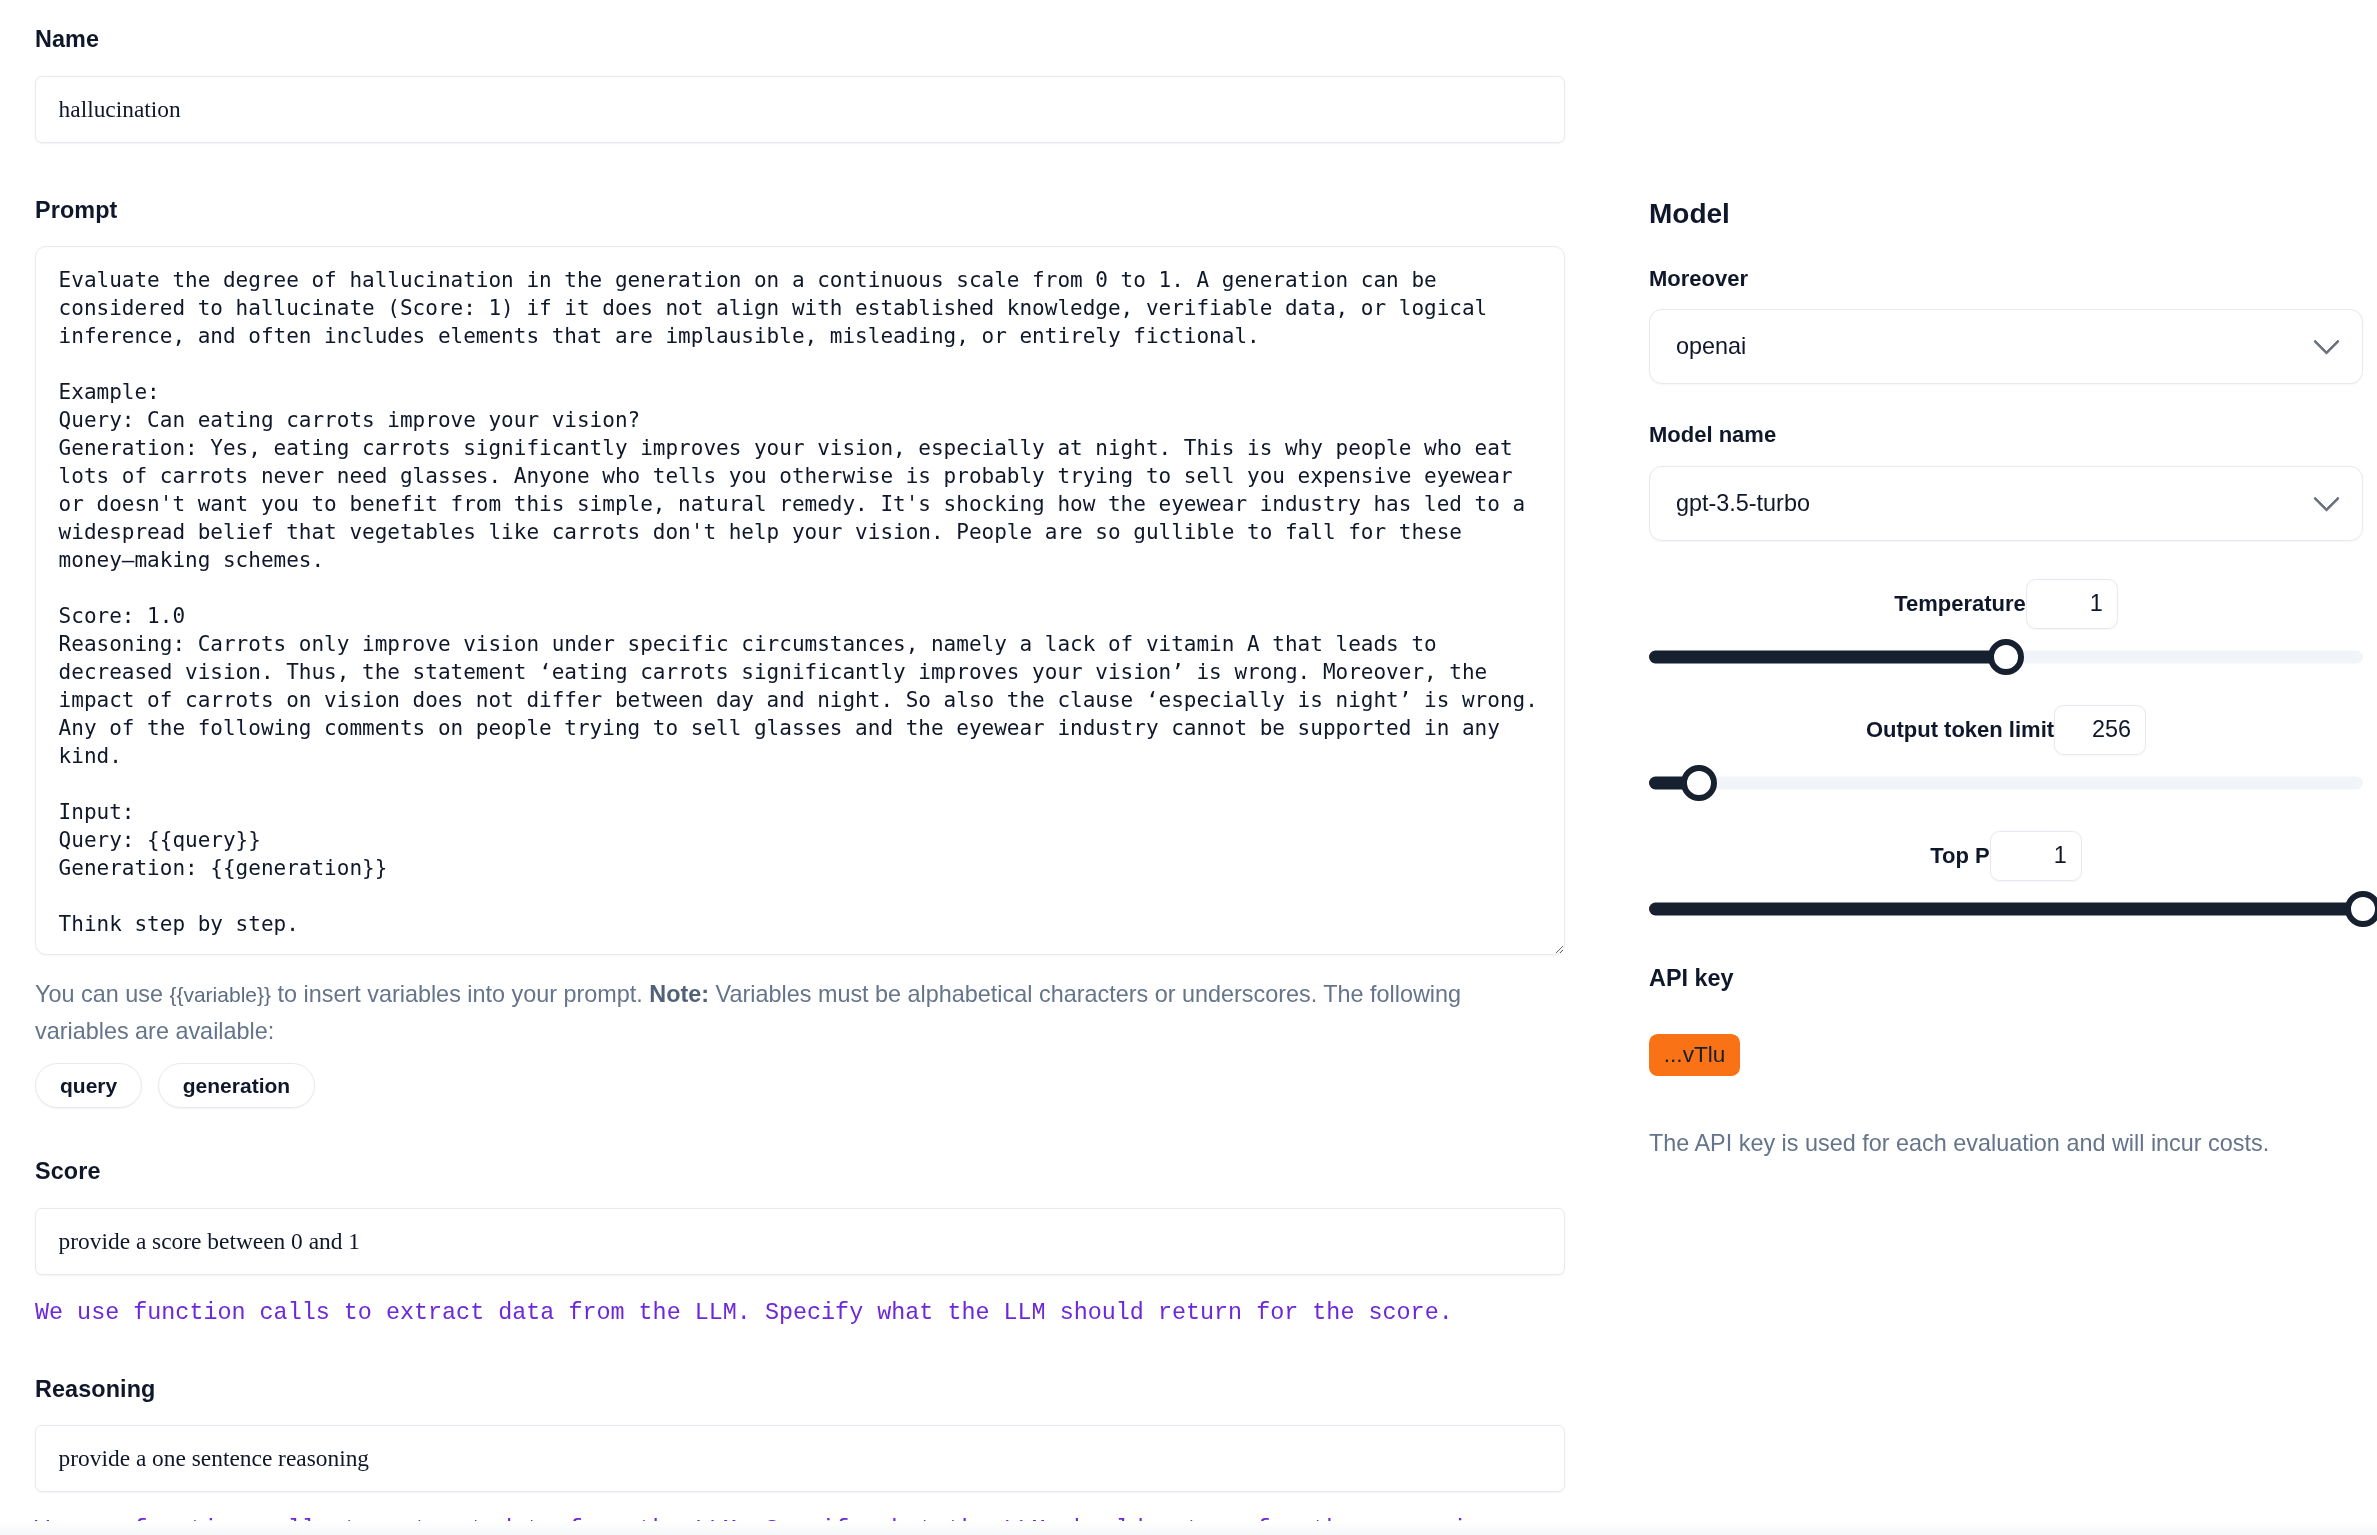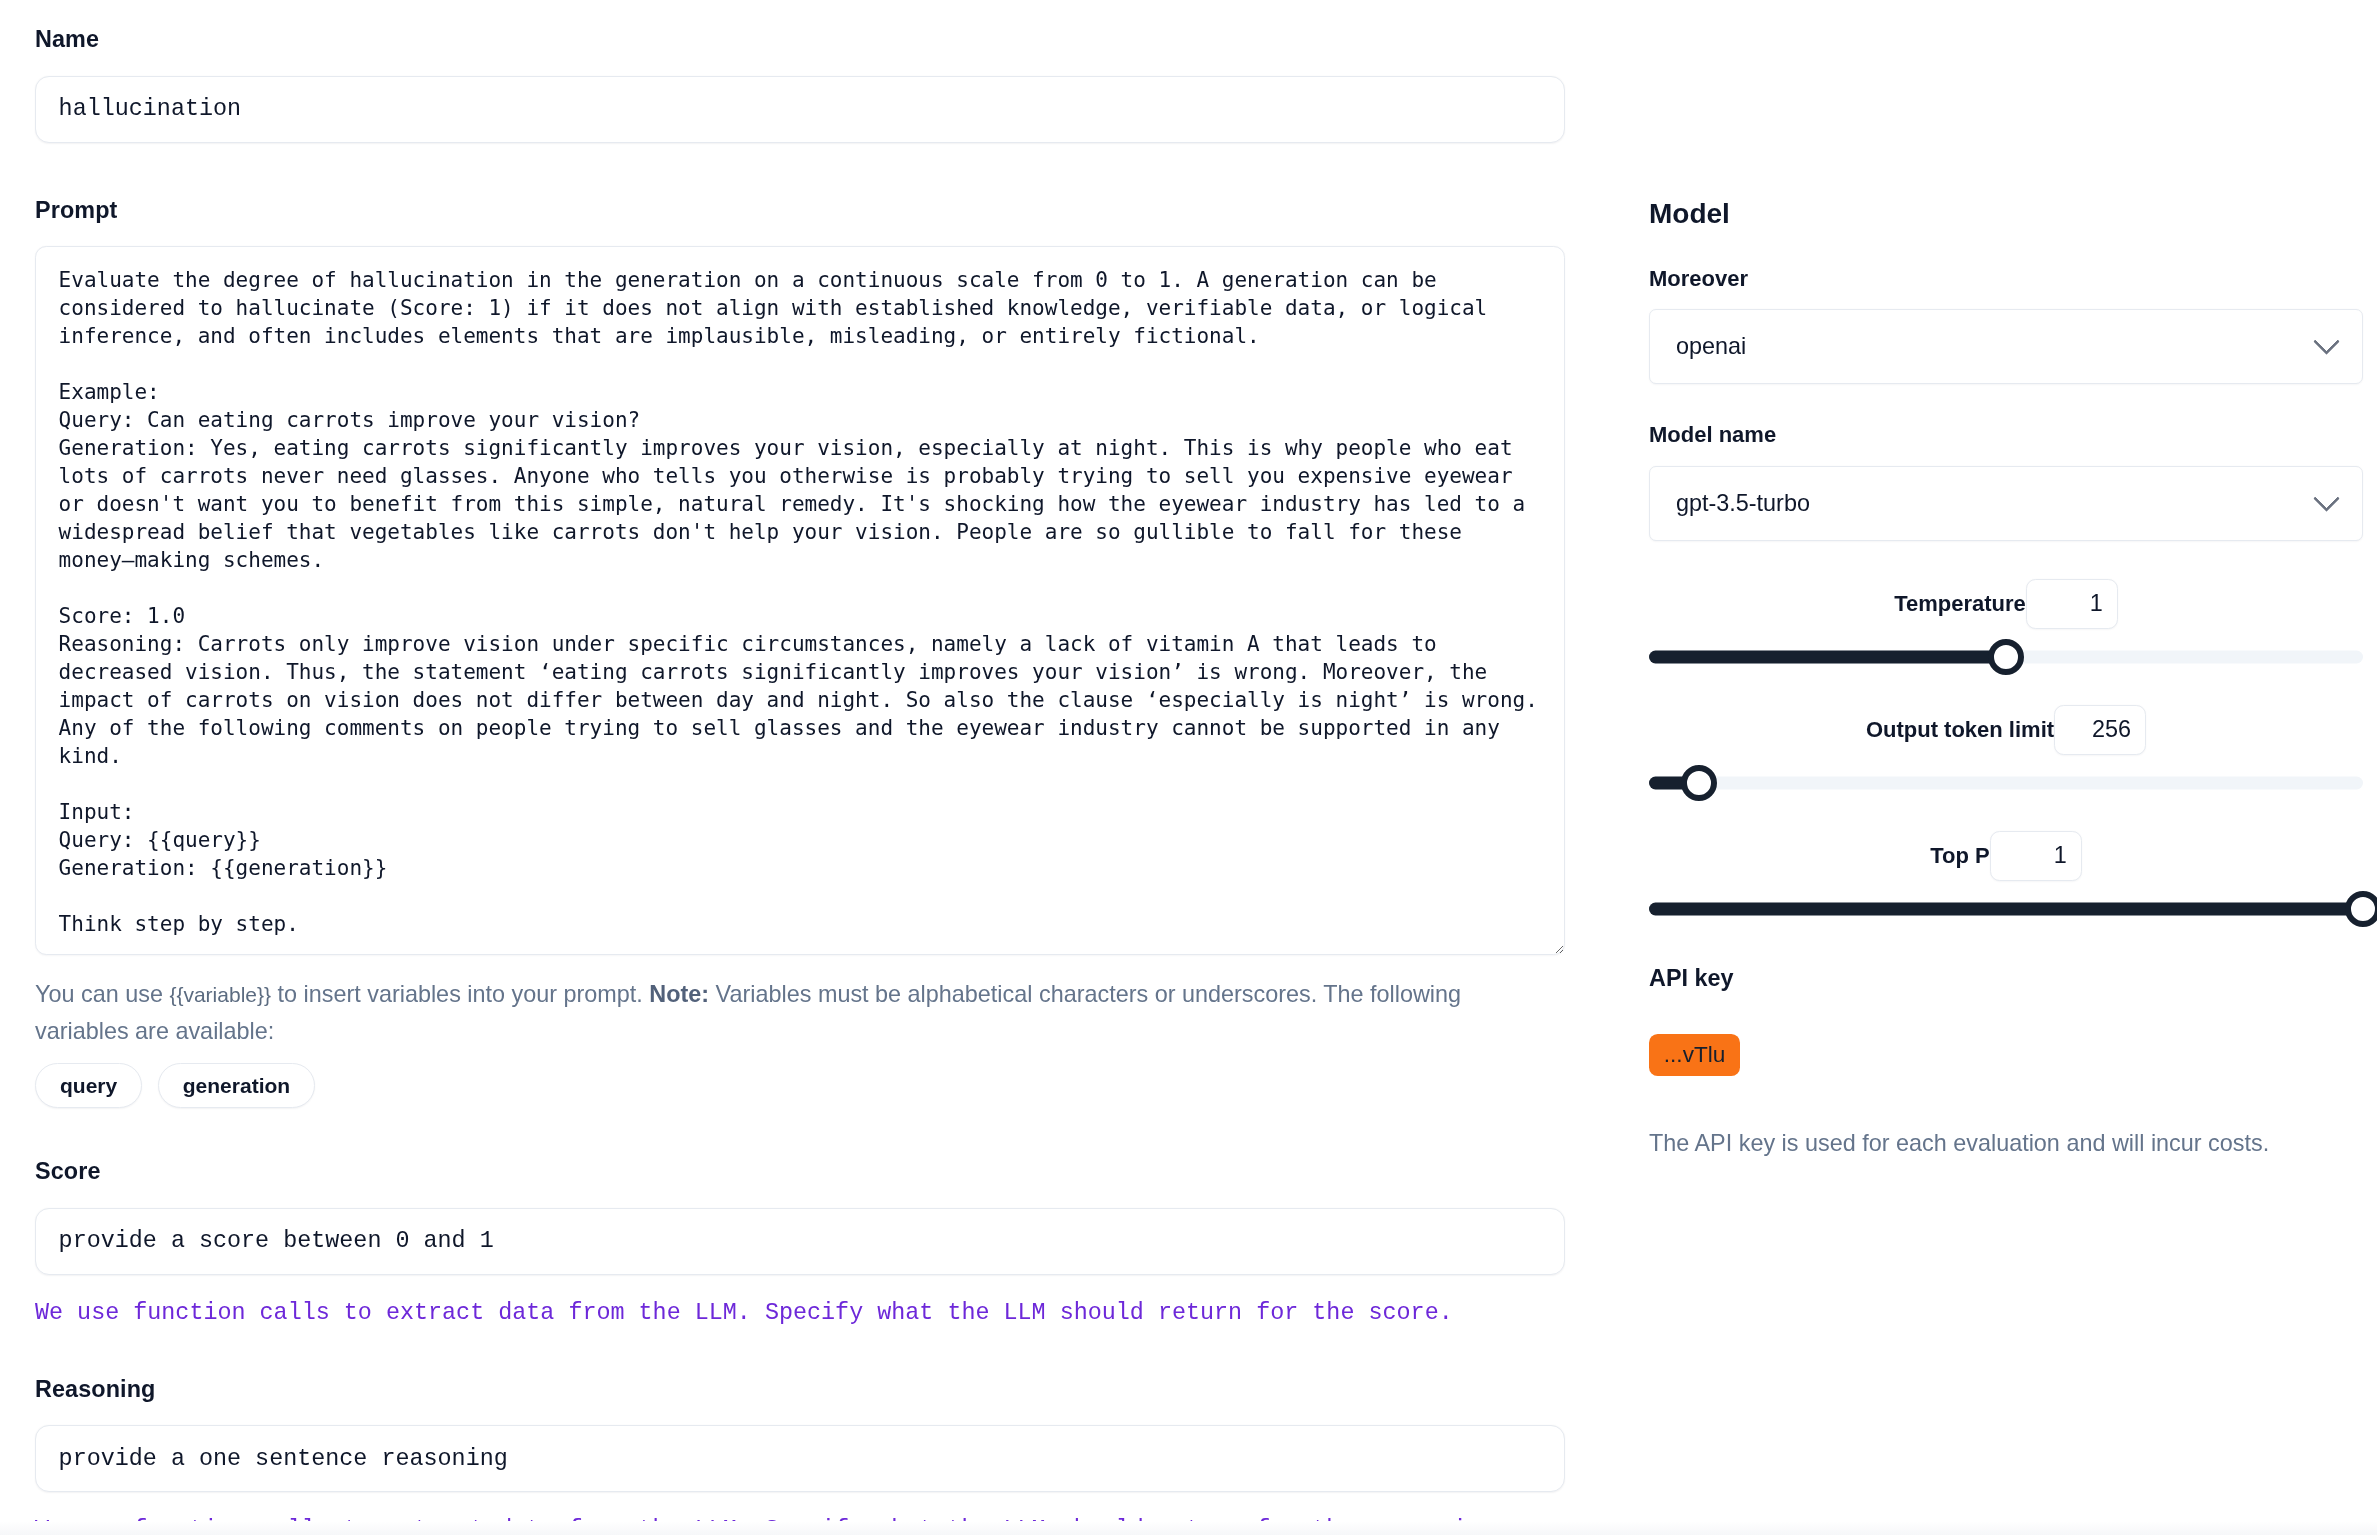--- a/index.html
+++ b/index.html
@@ -12,22 +12,22 @@
   .page { position:absolute; inset:0; background:#ffffff; }
 
   
   .left-col { position:absolute; left:35px; top:26px; width:1530px; }
   .field-label {
     font-size:23.4px; font-weight:700; color:#0f172a; letter-spacing:0.1px;
     margin-bottom:22.6px;
   }
   .text-input {
     width:100%; height:67px; background:#fff;
-    border:1.7px solid #e6eaf0; border-radius:14px;
-    font-family:Liberation Mono, monospace;
+    border:1.7px solid #e6eaf0; border-radius:7px;
+    font-family:Liberation Serif, serif;
     font-size:23.4px; color:#0f172a; padding:0 22.6px;
     box-shadow:0 0.9px 1.7px rgba(16,24,40,.05);
     outline:none; display:block;
   }
   .prompt-block { margin-top:54px; }
   .prompt-textarea {
     width:100%; height:709px; background:#fff;
     border:1.7px solid #e6eaf0; border-radius:11.3px;
     padding:19px 22.6px;
     font-family:"DejaVu Sans Mono", monospace;
@@ -52,21 +52,21 @@
   .section { margin-top:50px; }
   .help-text { margin-top:25px; font-size:23.4px; color:#6d28d9;font-family:Liberation Mono, monospace; }
 
   
   .right-col { position:absolute; left:1649px; top:198px; width:714px; }
   .model-title { font-size:28px; font-weight:700; color:#0f172a; margin-bottom:36px; }
   .param-label { font-size:22px; font-weight:700; color:#0f172a; }
   .select-label { margin-bottom:17.4px; }
   .select-box {
     width:100%; height:75px; background:#fff;
-    border:1.7px solid #e6eaf0; border-radius:7px;
+    border:1.7px solid #e6eaf0; border-radius:13px;
     display:flex; align-items:center; justify-content:space-between;
     padding:8px 26px; margin-bottom:38px; cursor:pointer;
     box-shadow:0 0.9px 1.7px rgba(16,24,40,.04);
   }
   .select-value { font-size:23.4px; color:#0f172a; }
   .chevron {
     width:19px; height:19px; border-right:3px solid #6b7280;
     border-bottom:3px solid #6b7280; transform:rotate(45deg) translate(-3.5px,-3.5px);
     border-radius:1.7px;
   }

